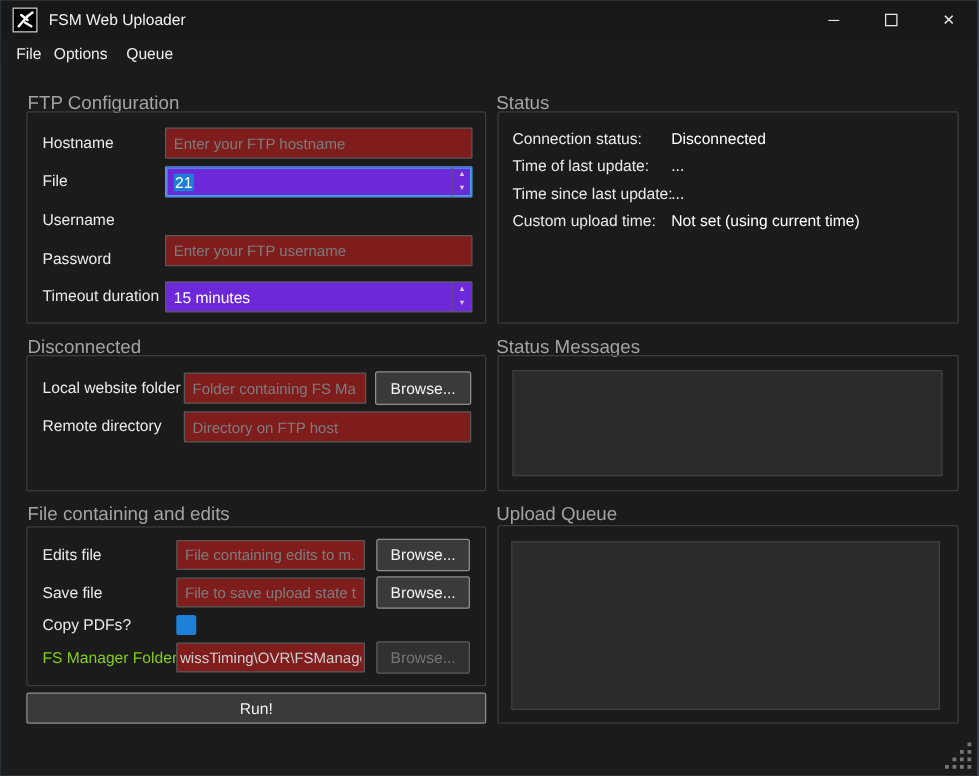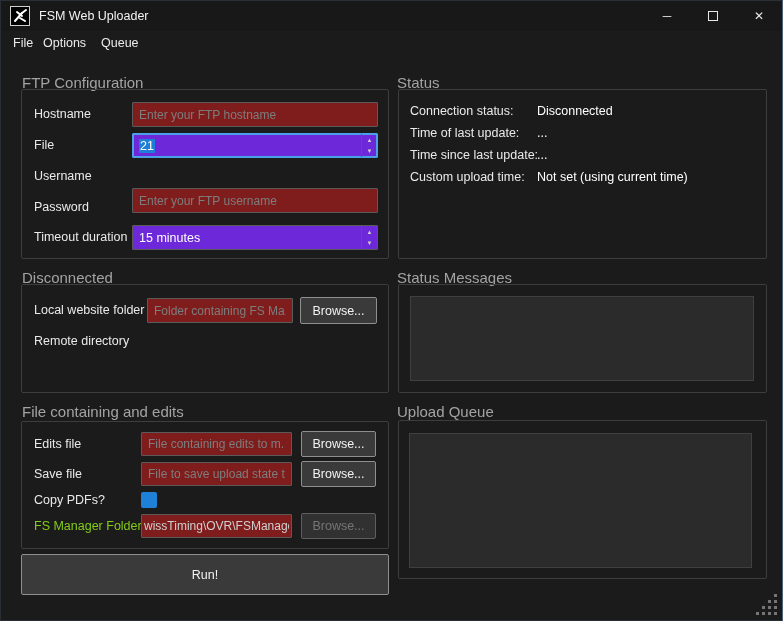--- a/index.html
+++ b/index.html
@@ -122,20 +122,21 @@
     <div class="statvalue" style="left:138px;top:80px;">Not set (using current time)</div>
   </div>
 
   <div class="group-label" style="left:21px;top:268px;">Disconnected</div>
   <div class="gbox" style="left:20px;top:283px;width:368px;height:109px;">
     <div class="flabel" style="left:12px;top:13px;line-height:25px;">Local website folder</div>
     <input class="tb" style="left: 125px; top: 13px; width: 146px; height: 25px;" placeholder="Folder containing FS Ma...">
     <button class="btn" style="left:278px;top:12px;width:77px;height:27px;">Browse...</button>
 
     <div class="flabel" style="left:12px;top:44px;line-height:25px;">Remote directory</div>
+    <input class="tb" style="left: 125px; top: 44px; width: 230px; height: 25px;" placeholder="Directory on FTP host">
   </div>
 
   <div class="group-label" style="left:396px;top:268px;">Status Messages</div>
   <div class="gbox" style="left:397px;top:283px;width:369px;height:109px;">
     <div class="listpanel" style="left:11px;top:11px;width:344px;height:85px;"></div>
   </div>
 
   <div class="group-label" style="left:21px;top:402px;">File containing and edits</div>
   <div class="gbox" style="left:20px;top:420px;width:368px;height:128px;">
     <div class="flabel" style="left:12px;top:10px;line-height:25px;">Edits file</div>
@@ -147,21 +148,21 @@
     <button class="btn" style="left:279px;top:39px;width:75px;height:26px;">Browse...</button>
 
     <div class="flabel" style="left:12px;top:66px;line-height:25px;">Copy PDFs?</div>
     <div class="checkbox" style="left:119px;top:70px;"></div>
 
     <div class="flabel dim" style="left:12px;top:92px;line-height:25px;">FS Manager Folder</div>
     <input class="tb dimtext" style="left: 119px; top: 92px; width: 151px; height: 24px; padding: 0px 2px;" disabled="" value="wissTiming\OVR\FSManager">
     <button class="btn disabled" style="left:279px;top:91px;width:75px;height:26px;">Browse...</button>
   </div>
 
-  <button class="btn" style="left:20px;top:553px;width:368px;height:41px;">Run!</button>
+  <button class="btn" style="left:20px;top:553px;width:368px;height:25px;">Run!</button>
 
   <div class="group-label" style="left:396px;top:402px;">Upload Queue</div>
   <div class="gbox" style="left:397px;top:419px;width:369px;height:159px;">
     <div class="listpanel" style="left:10px;top:12px;width:343px;height:135px;"></div>
   </div>
 
   <div class="grip">
     <svg width="24" height="24" viewBox="0 0 24 24">
       <g fill="#757575">
         <rect x="19" y="1" width="3" height="3"></rect>

